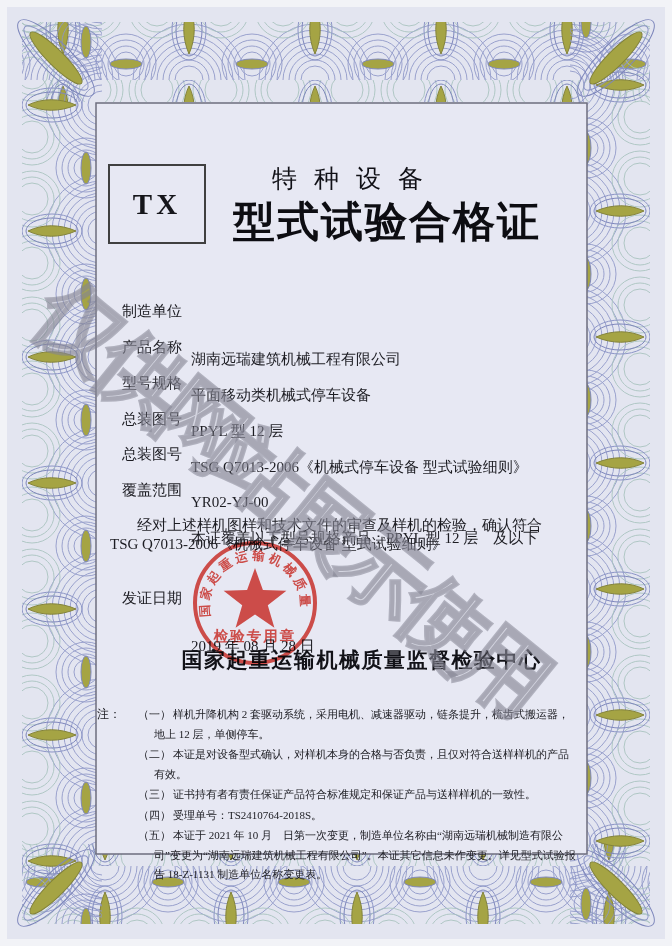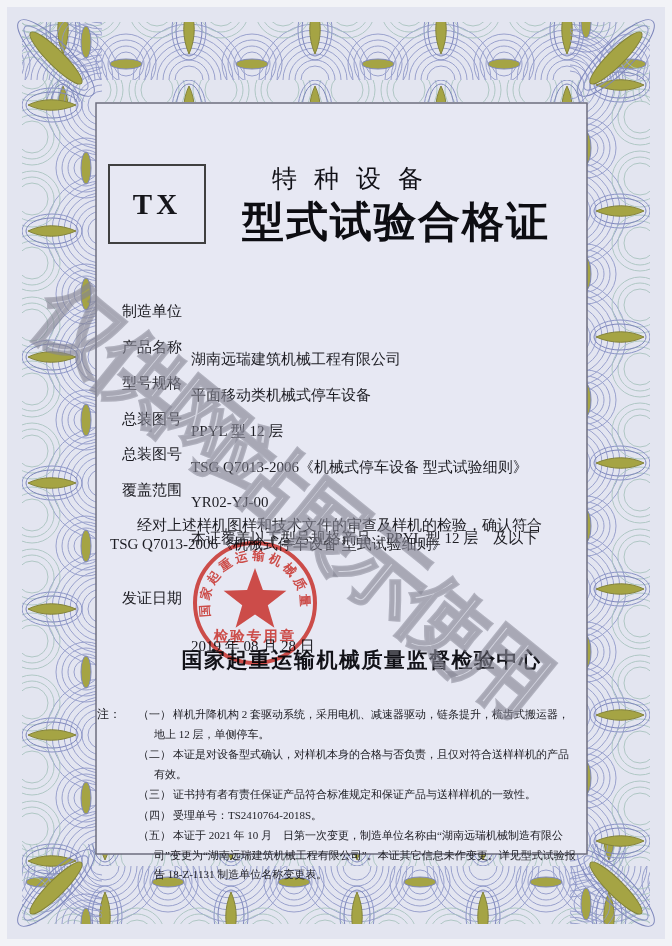--- a/index.html
+++ b/index.html
@@ -5,21 +5,21 @@
   html,body{margin:0;padding:0;background:#f3f4f7;}
   #screen{position:relative;width:672px;height:946px;overflow:hidden;
           font-family:"Liberation Serif","DejaVu Serif",serif;color:#1c1c22;}
   #border-art{position:absolute;left:0;top:0;z-index:0;}
   .abs{position:absolute;z-index:2;}
   .tx-badge{left:108px;top:164px;width:94px;height:76px;border:2px solid #404040;
             display:flex;align-items:center;justify-content:center;
             font-size:29px;font-weight:bold;letter-spacing:4px;color:#15151a;}
   .category{left:272px;top:162px;font-size:25px;letter-spacing:17px;color:#101016;white-space:nowrap;}
   .main-title{left:233px;top:194px;font-size:42px;font-weight:bold;letter-spacing:2px;
-              color:#0d0d12;white-space:nowrap;margin-left:9px;}
+              color:#0d0d12;white-space:nowrap;}
   .cert-no{left:281px;top:263px;font-size:14.5px;letter-spacing:0.5px;color:#23232b;white-space:nowrap;}
   .frow{height:18px;font-size:15px;white-space:nowrap;}
   .flabel{position:absolute;left:122px;top:0;}
   .fvalue{position:absolute;left:191px;top:0;margin-top:48px;}
   .frow,.conclusion,.issue-row{line-height:18px;}
   .conclusion{font-size:15px;white-space:nowrap;}
   .authority{left:116px;top:646px;width:491px;text-align:center;font-size:21px;
              font-weight:bold;letter-spacing:1.5px;color:#121218;white-space:nowrap;}
   .notes-label{left:97px;top:706px;font-size:12px;color:#1c1c22;}
   .notes{left:138px;top:705px;width:440px;font-size:11px;line-height:19.5px;color:#202026;}

